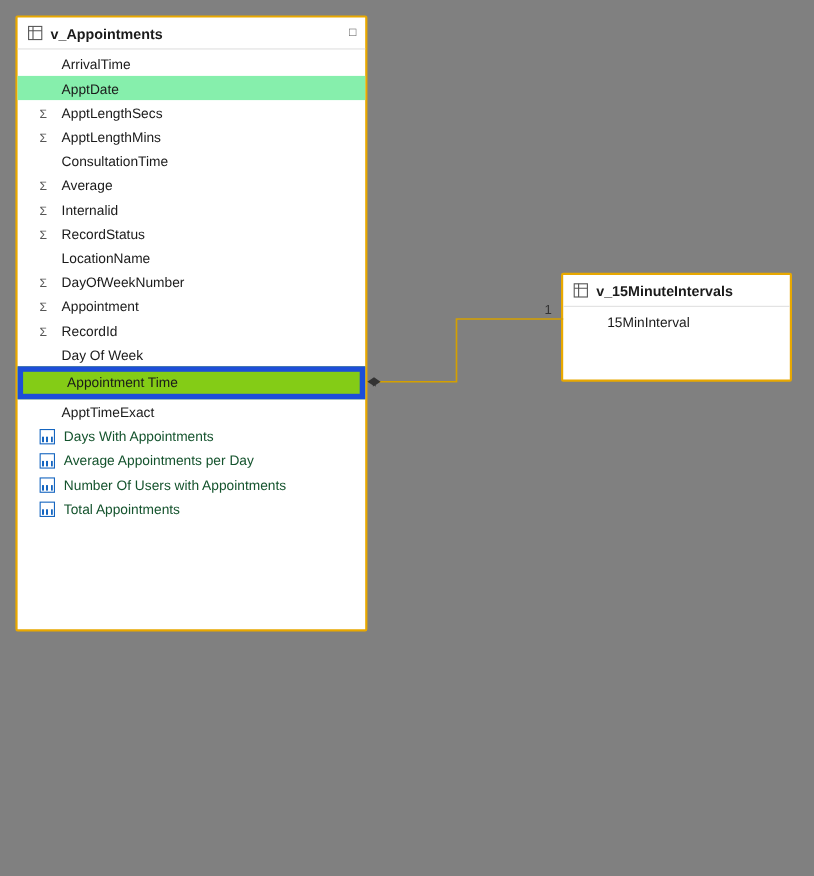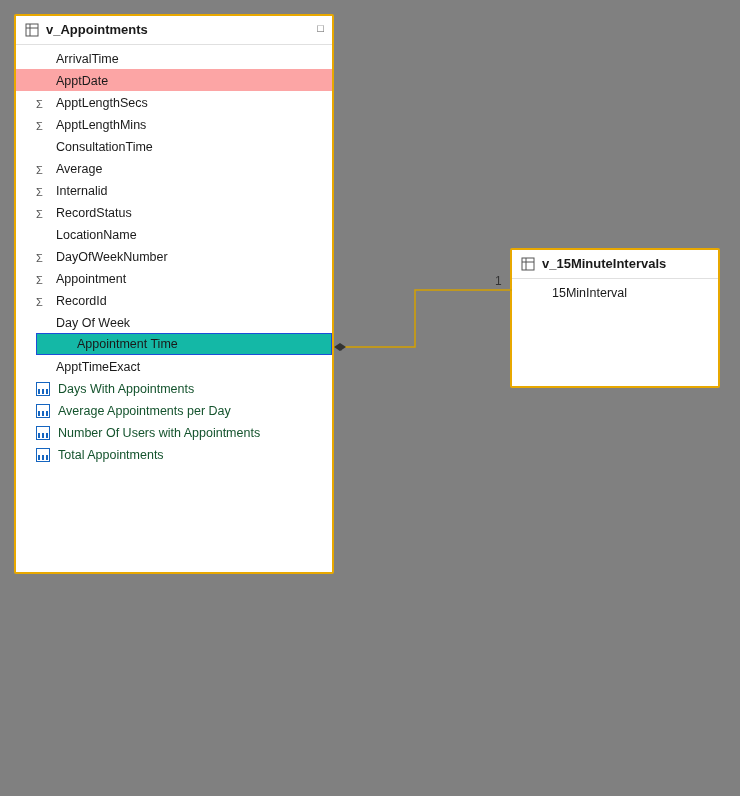--- a/index.html
+++ b/index.html
@@ -15,20 +15,21 @@
 
     .table-card {
       position: absolute;
       background: #ffffff;
       border: 2px solid #E8A800;
       border-radius: 2px;
     }
 
     .table-header {
       display: flex;
+      align-items: center;
       padding: 6px 8px;
       font-weight: 600;
       font-size: 13px;
       color: #1a1a1a;
       border-bottom: 1px solid #e0e0e0;
       gap: 6px;
     }
 
     .table-icon {
       display: inline-flex;
@@ -48,27 +49,26 @@
       display: flex;
       align-items: flex-end;
       padding: 3px 8px 3px 20px;
       font-size: 12.5px;
       color: #1a1a1a;
       gap: 4px;
       min-height: 22px;
     }
 
     .row-item.selected {
-      background-color: #fca5a5;
+      background-color: #86efac;
     }
 
     .row-item.highlighted {
-      background-color: #14b8a6;
-      border: 1px solid #1d4ed8;
-      margin-left: 20px;
+      background-color: #84cc16;
+      border: 5px solid #1d4ed8;
     }
 
     .row-item .sigma {
       color: #555;
       font-size: 11px;
       margin-right: 2px;
       min-width: 14px;
     }
 
     .row-item .row-label {
@@ -123,21 +123,21 @@
       top: 14px;
       width: 320px;
       min-height: 560px;
     }
 
     
     #card-intervals {
       left: 510px;
       top: 248px;
       width: 210px;
-      height: 140px;
+      height: 99px;
     }
 
     .expand-icon {
       margin-left: auto;
       color: #555;
       font-size: 11px;
       cursor: pointer;
     }
   </style>
 </head>

